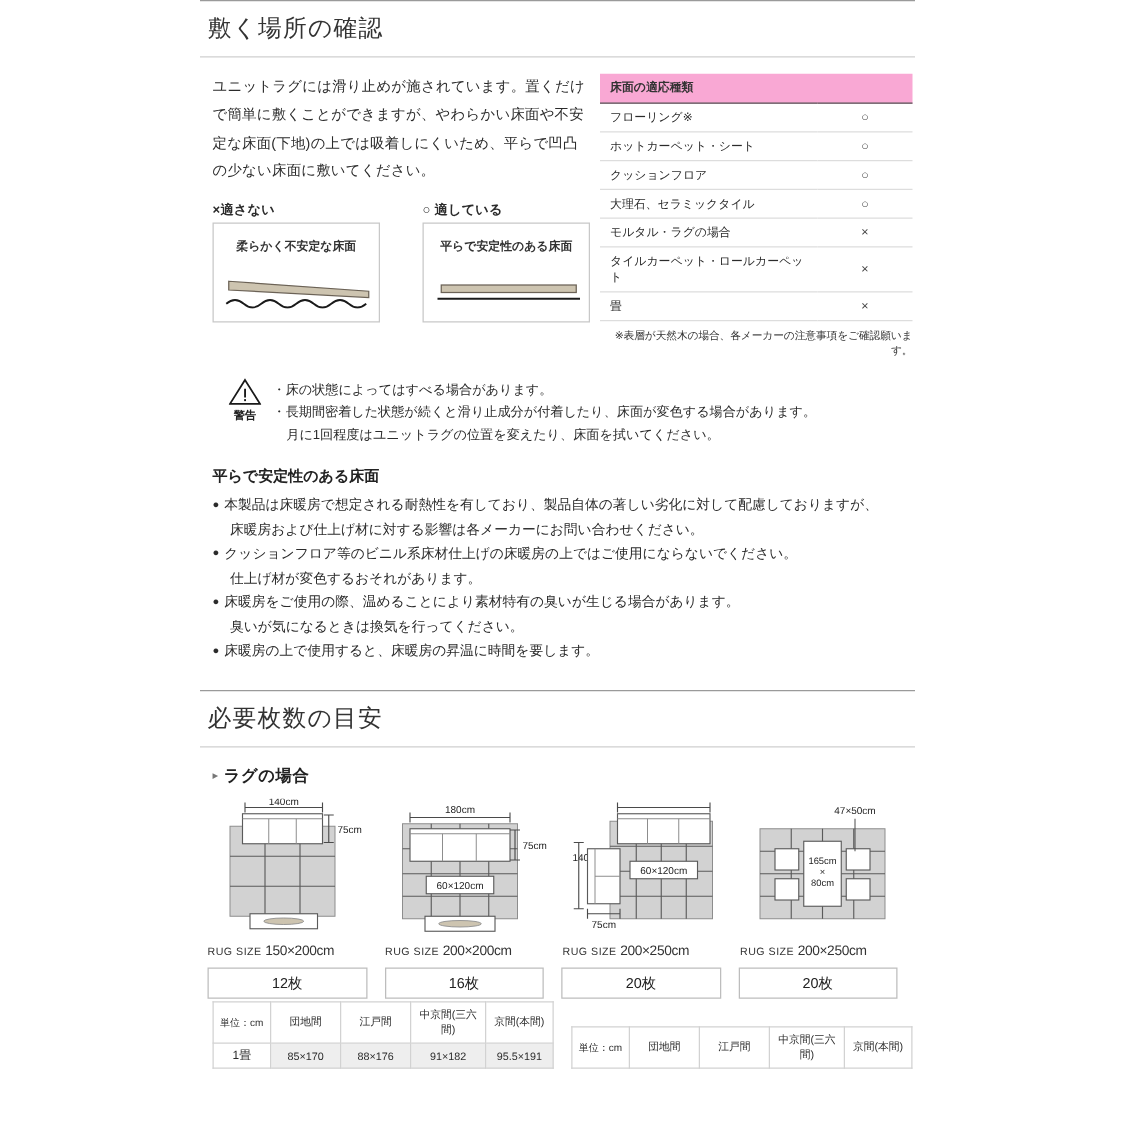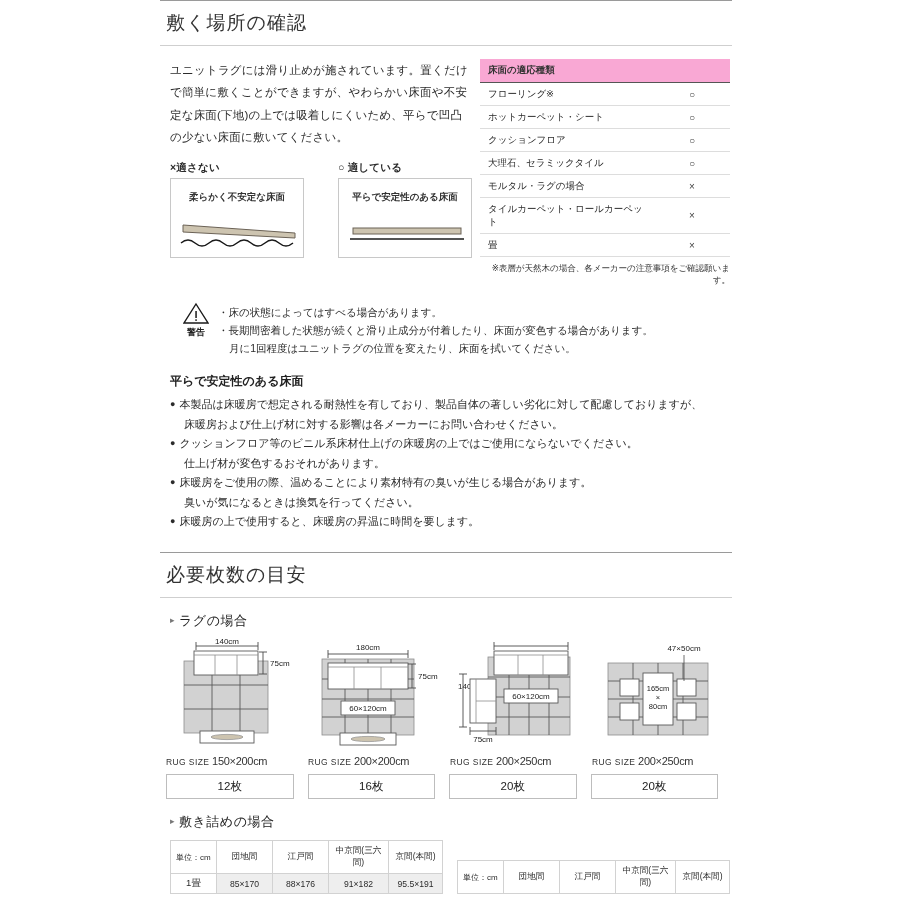--- a/index.html
+++ b/index.html
@@ -60,21 +60,21 @@
   .warn-lines .sub{padding-left:11px;}
 
   
   .fh{margin-top:16px;padding-left:10px;}
   .fh-title{font-size:12px;font-weight:bold;margin-bottom:5px;color:#222;}
   .fh-item{font-size:11px;line-height:1.72;padding-left:14px;text-indent:-14px;margin-bottom:1px;}
   .fh-item .dot{font-size:9px;vertical-align:1px;padding-right:4px;}
   .fh-sub{font-size:11px;line-height:1.72;padding-left:14px;}
 
   
-  .sub-head{font-size:13px;font-weight:normal;margin:14px 0 9px 10px;color:#222;letter-spacing:.5px;}
+  .sub-head{font-size:13px;font-weight:bold;margin:14px 0 9px 10px;color:#222;letter-spacing:.5px;}
   .sub-head .tri{font-size:9px;color:#777;padding-right:4px;vertical-align:2px;}
 
   
   .rugs{display:flex;padding-left:6px;gap:0;}
   .rug{width:142px;}
   .rug-fig{height:112px;position:relative;}
   .rug-size{font-size:11px;letter-spacing:-.3px;margin-top:4px;color:#333;white-space:nowrap;}
   .rug-size .rs{font-size:8.5px;letter-spacing:.4px;}
   .count-row{display:flex;padding-left:6px;margin-top:7px;gap:0;justify-content:space-between;}
   .count-box{
@@ -356,21 +356,20 @@
     </div>
   </div>
 
   <div class="count-row">
     <div class="count-box">12枚</div>
     <div class="count-box">16枚</div>
     <div class="count-box">20枚</div>
     <div class="count-box">20枚</div>
   </div>
 
-  <div class="sub-head"><span class="tri">▸</span><span>敷き詰めの場合</span></div>
 
   <div class="tatami-wrap">
 
     <table class="tat left">
       <colgroup>
             <col style="width:46px">
             <col style="width:56px">
             <col style="width:56px">
             <col style="width:60px">
             <col style="width:54px">

